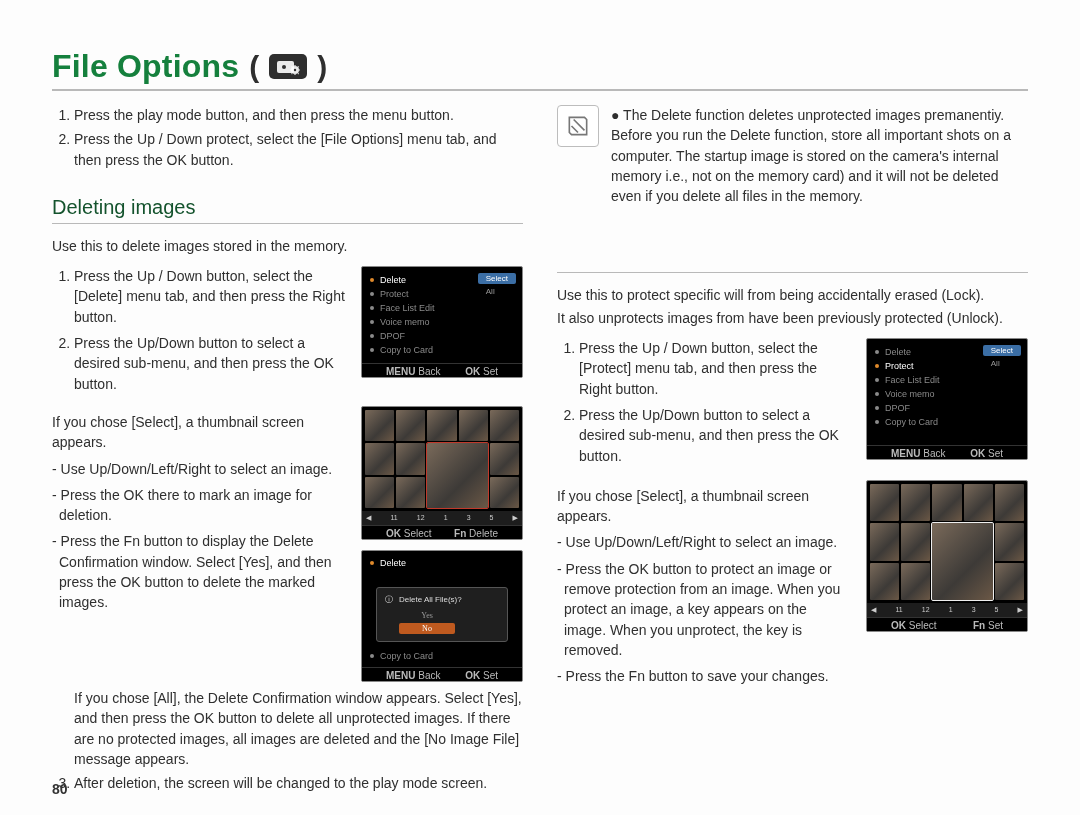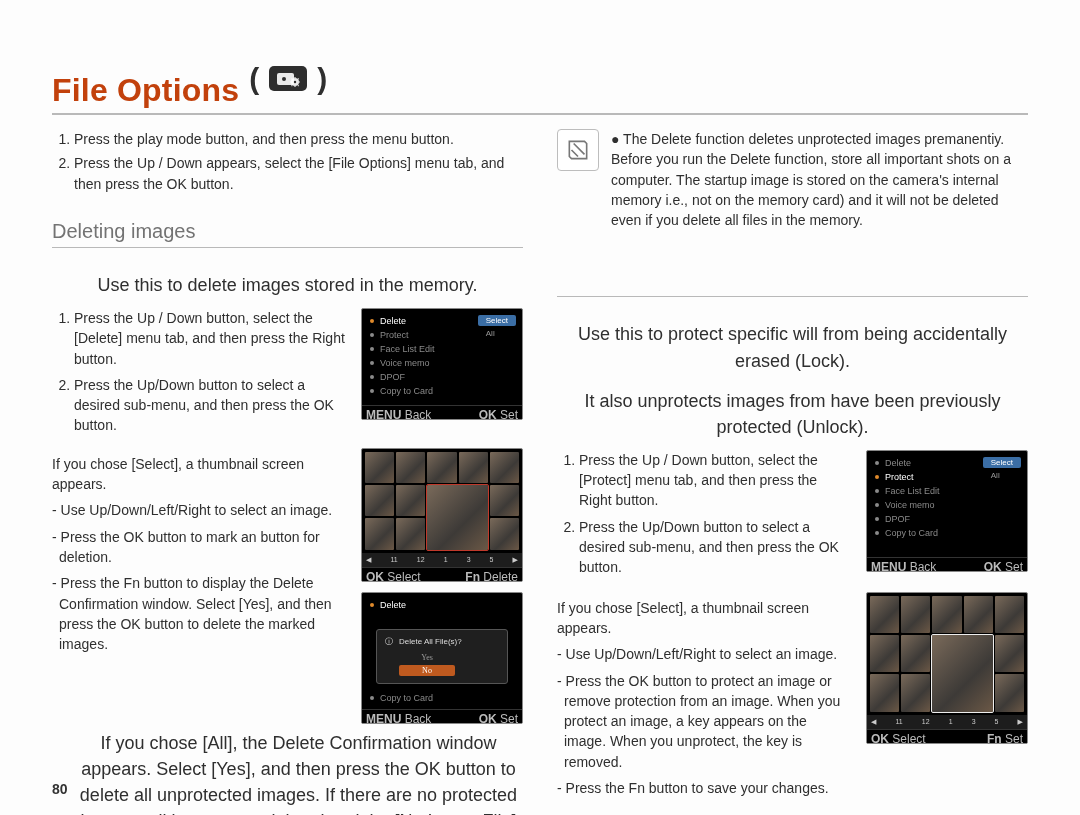--- a/index.html
+++ b/index.html
@@ -5,55 +5,55 @@
   html,body{margin:0;padding:0;background:#f4f4f4;font-family:Arial,Helvetica,sans-serif;}
   .page{
     width:1080px;height:815px;margin:0 auto;background:#fdfdfd;
     box-sizing:border-box;padding:48px 52px 24px 52px;color:#2f2f2f;
     position:relative;
   }
   .title-row{
     display:flex;align-items:center;gap:10px;margin-bottom:4px;
   }
   .title{
-    font-size:32px;font-weight:bold;letter-spacing:.2px;color:#c2410c;margin-top:24px;
+    font-size:32px;font-weight:bold;letter-spacing:.2px;color:#15803d;
   }
   .title-paren{font-size:30px;font-weight:bold;}
   .chip{
     display:inline-flex;align-items:center;justify-content:center;
     width:38px;height:25px;border-radius:5px;background:#2e2e2e;
     color:#fff;font-size:12px;gap:2px;
   }
   .chip svg{display:block;}
   .rule{border:none;border-top:2px solid #b9b9b9;margin:4px 0 14px 0;}
   .cols{display:flex;gap:34px;}
   .col{flex:1;min-width:0;display:flex;flex-direction:column;}
   ol.steps{margin:0 0 12px 0;padding-left:22px;font-size:14px;line-height:1.45;}
   ol.steps>li{margin-bottom:4px;padding-right:4px;}
   .sub-h{
-    font-size:20px;color:#737373;margin:10px 0 0 0;
+    font-size:20px;color:#14532d;margin:10px 0 0 0;
   }
   .sub-rule{border:none;border-top:1.5px solid #b9b9b9;margin:4px 0 12px 0;}
-  .para{font-size:18px;line-height:1.45;margin:12px 0 10px 0;text-align:center;}
+  .para{font-size:14px;line-height:1.45;margin:0 0 10px 0;}
   .row{display:flex;gap:14px;align-items:flex-start;}
   .txt{flex:1;font-size:14px;line-height:1.45;}
   .txt ol{padding-left:22px;margin:0;}
   .txt ol>li{margin-bottom:6px;}
   .txt p{margin:6px 0;}
   .screen{
     flex:0 0 auto;border:1px solid #888;background:#000000;color:#ddd;
     font-size:9px;border-radius:2px;overflow:hidden;
   }
   .scr1{width:160px;height:110px;}
   .scr-thumbs{width:160px;height:132px;}
   .scr-thumbs.scrp{height:150px;}
   .scr2{width:160px;height:130px;}
   .scrP{width:160px;height:120px;}
   .scr-status{
-    background:#000;color:#bbb;font-size:12px;padding:2px 4px;
+    background:#000;color:#bbb;font-size:10px;padding:2px 24px;
     display:flex;justify-content:space-between;align-items:center;
     border-top:1px solid #333;
   }
   .scr-body{position:relative;height:calc(100% - 14px);padding:6px 8px;box-sizing:border-box;}
   .mi{padding:1.5px 0;color:#8a8a8a;font-size:9px;display:flex;gap:6px;align-items:center;}
   .mi.on{color:#fff;}
   .mi .dot{width:4px;height:4px;border-radius:50%;background:#8a8a8a;}
   .mi.on .dot{background:#e08a2b;}
   .mi-col{display:flex;flex-direction:column;gap:1px;}
   .mi-side{position:absolute;right:6px;top:6px;display:flex;flex-direction:column;gap:2px;}
@@ -112,21 +112,21 @@
     </span>
     <span class="title-paren">)</span>
   </div>
   <hr class="rule">
 
   <div class="cols">
 
     <div class="col">
       <ol class="steps">
         <li>Press the play mode button, and then press the menu button.</li>
-        <li>Press the Up / Down appears, select the [File Options] menu tab, and then press the OK button.</li>
+        <li>Press the Up / Down protect, select the [File Options] menu tab, and then press the OK button.</li>
       </ol>
 
       <div class="sub-h">Deleting images</div>
       <hr class="sub-rule">
       <p class="para">Use this to delete images stored in the memory.</p>
 
       <div class="row">
         <div class="txt">
           <ol>
             <li>Press the Up / Down button, select the [Delete] menu tab, and then press the Right button.</li>
@@ -170,21 +170,21 @@
             <span><b>MENU</b> <span>Back</span></span>
             <span><b>OK</b> <span>Set</span></span>
           </div>
         </div>
       </div>
 
       <div class="row" style="margin-top:6px">
         <div class="txt">
           <p>If you chose [Select], a thumbnail screen appears.</p>
           <p style="text-indent:-7px;padding-left:7px;">- Use Up/Down/Left/Right to select an image.</p>
-          <p style="text-indent:-7px;padding-left:7px;">- Press the OK button to mark an button for deletion.</p>
+          <p style="text-indent:-7px;padding-left:7px;">- Press the OK there to mark an image for deletion.</p>
           <p style="text-indent:-7px;padding-left:7px;">- Press the Fn button to display the Delete Confirmation window. Select [Yes], and then press the OK button to delete the marked images.</p>
         </div>
         <div style="display:flex;flex-direction:column;gap:10px;">
           <div class="screen scr-thumbs">
             <div class="thumb-grid">
               <div class="thumb"></div>
                 <div class="thumb"></div>
                 <div class="thumb"></div>
                 <div class="thumb"></div>
                 <div class="thumb"></div>

